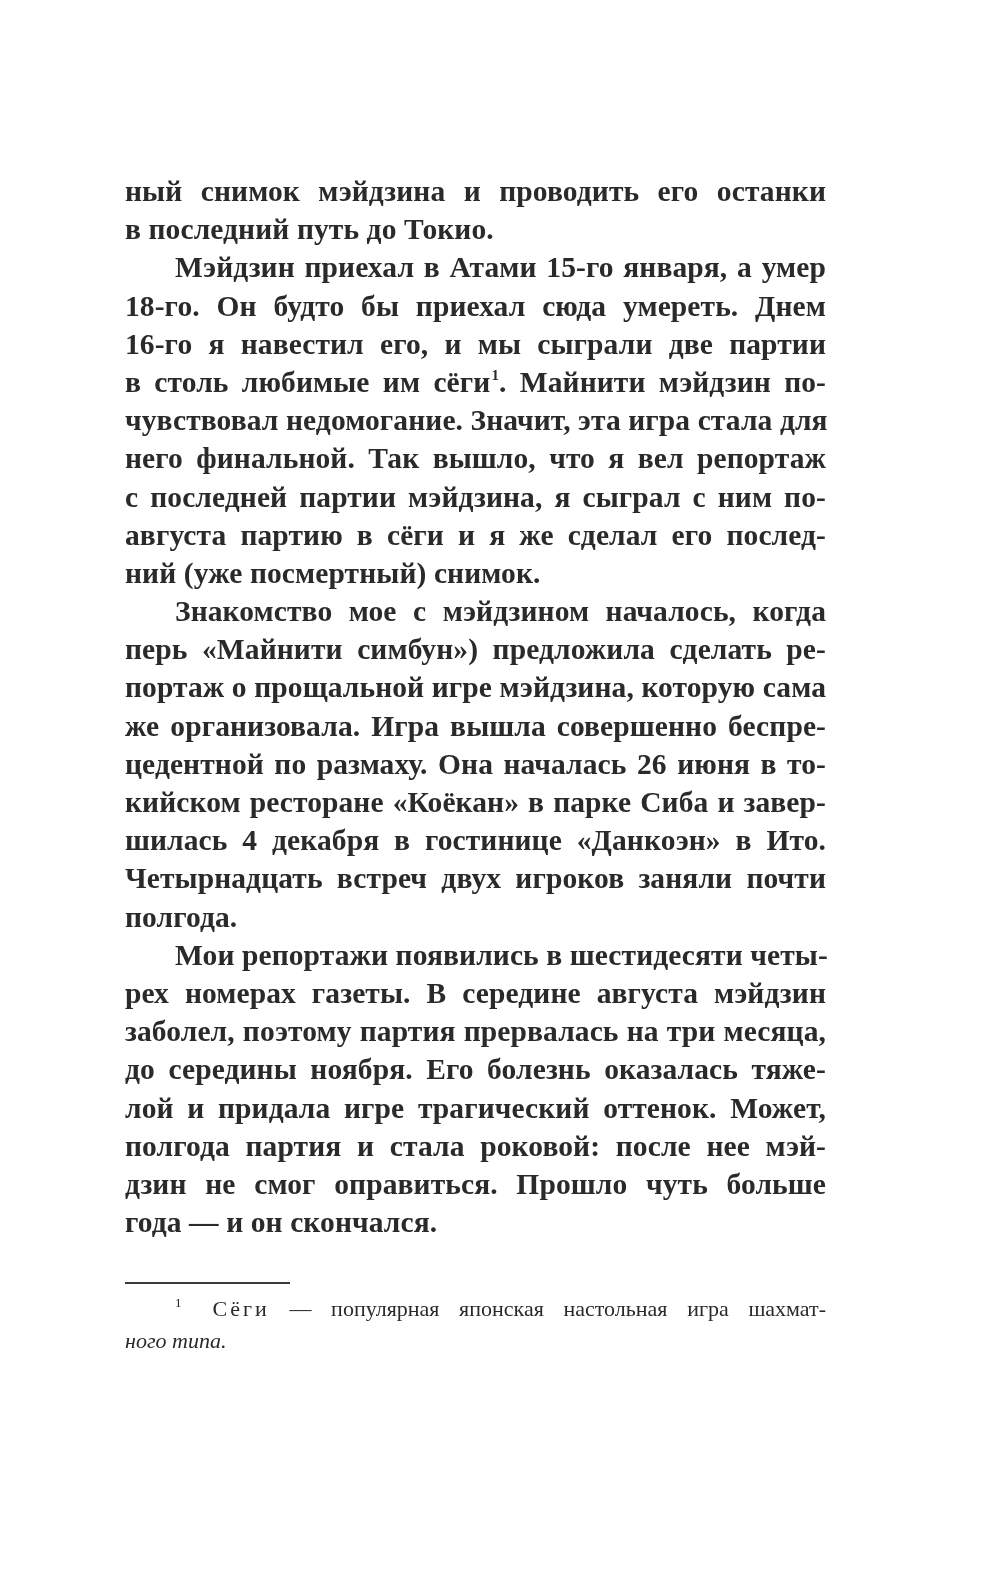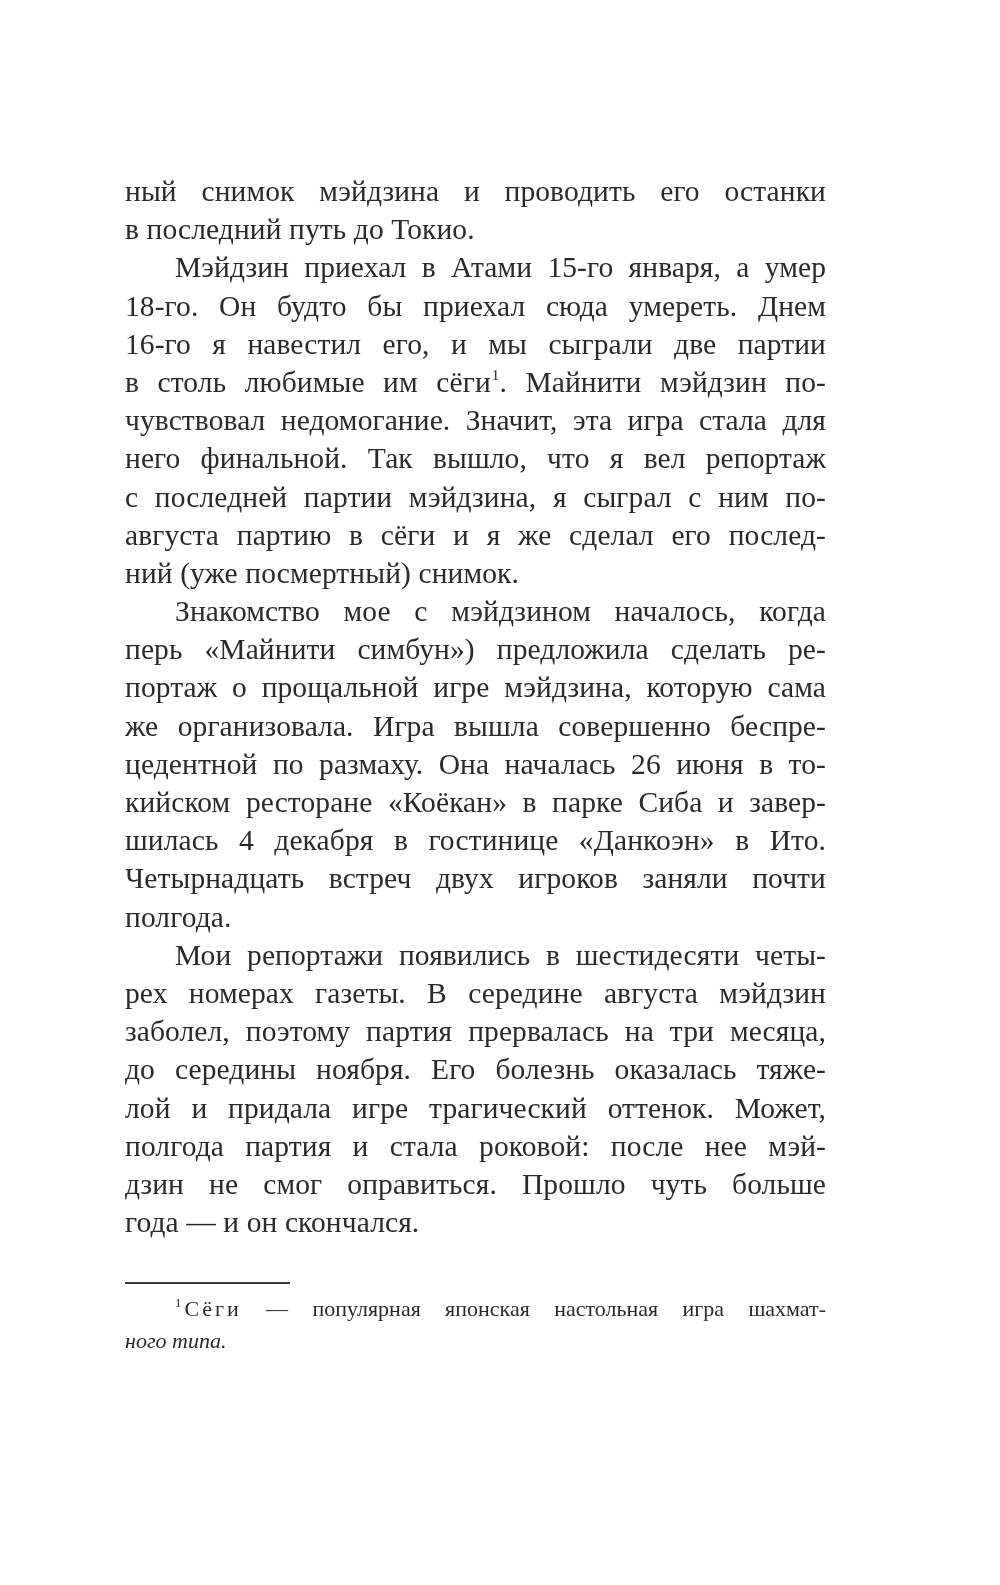--- a/index.html
+++ b/index.html
@@ -22,20 +22,21 @@
       width: 701px;
     }
     .line {
       height: 38.2px;
       line-height: 38.2px;
       font-size: 29.5px;
       white-space: nowrap;
       text-align: justify;
       text-align-last: justify;
       letter-spacing: 0.1px;
+      font-weight: bold;
     }
     .line.last {
       text-align-last: left;
     }
     .line.indent {
       padding-left: 50px;
     }
     sup.fnref {
       font-size: 15px;
       vertical-align: 0;
@@ -73,20 +74,21 @@
       padding-left: 50px;
     }
     .fn-mark {
       font-size: 13px;
       position: relative;
       top: -9px;
       margin-right: 3px;
     }
     .spaced {
       letter-spacing: 3px;
+      margin-left: 28px;
     }
   </style>
 </head>
 <body>
 
 <main class="page">
 
   <section>
     <div class="line">ный снимок мэйдзина и проводить его останки</div>
     <div class="line last">в последний путь до Токио.</div>

